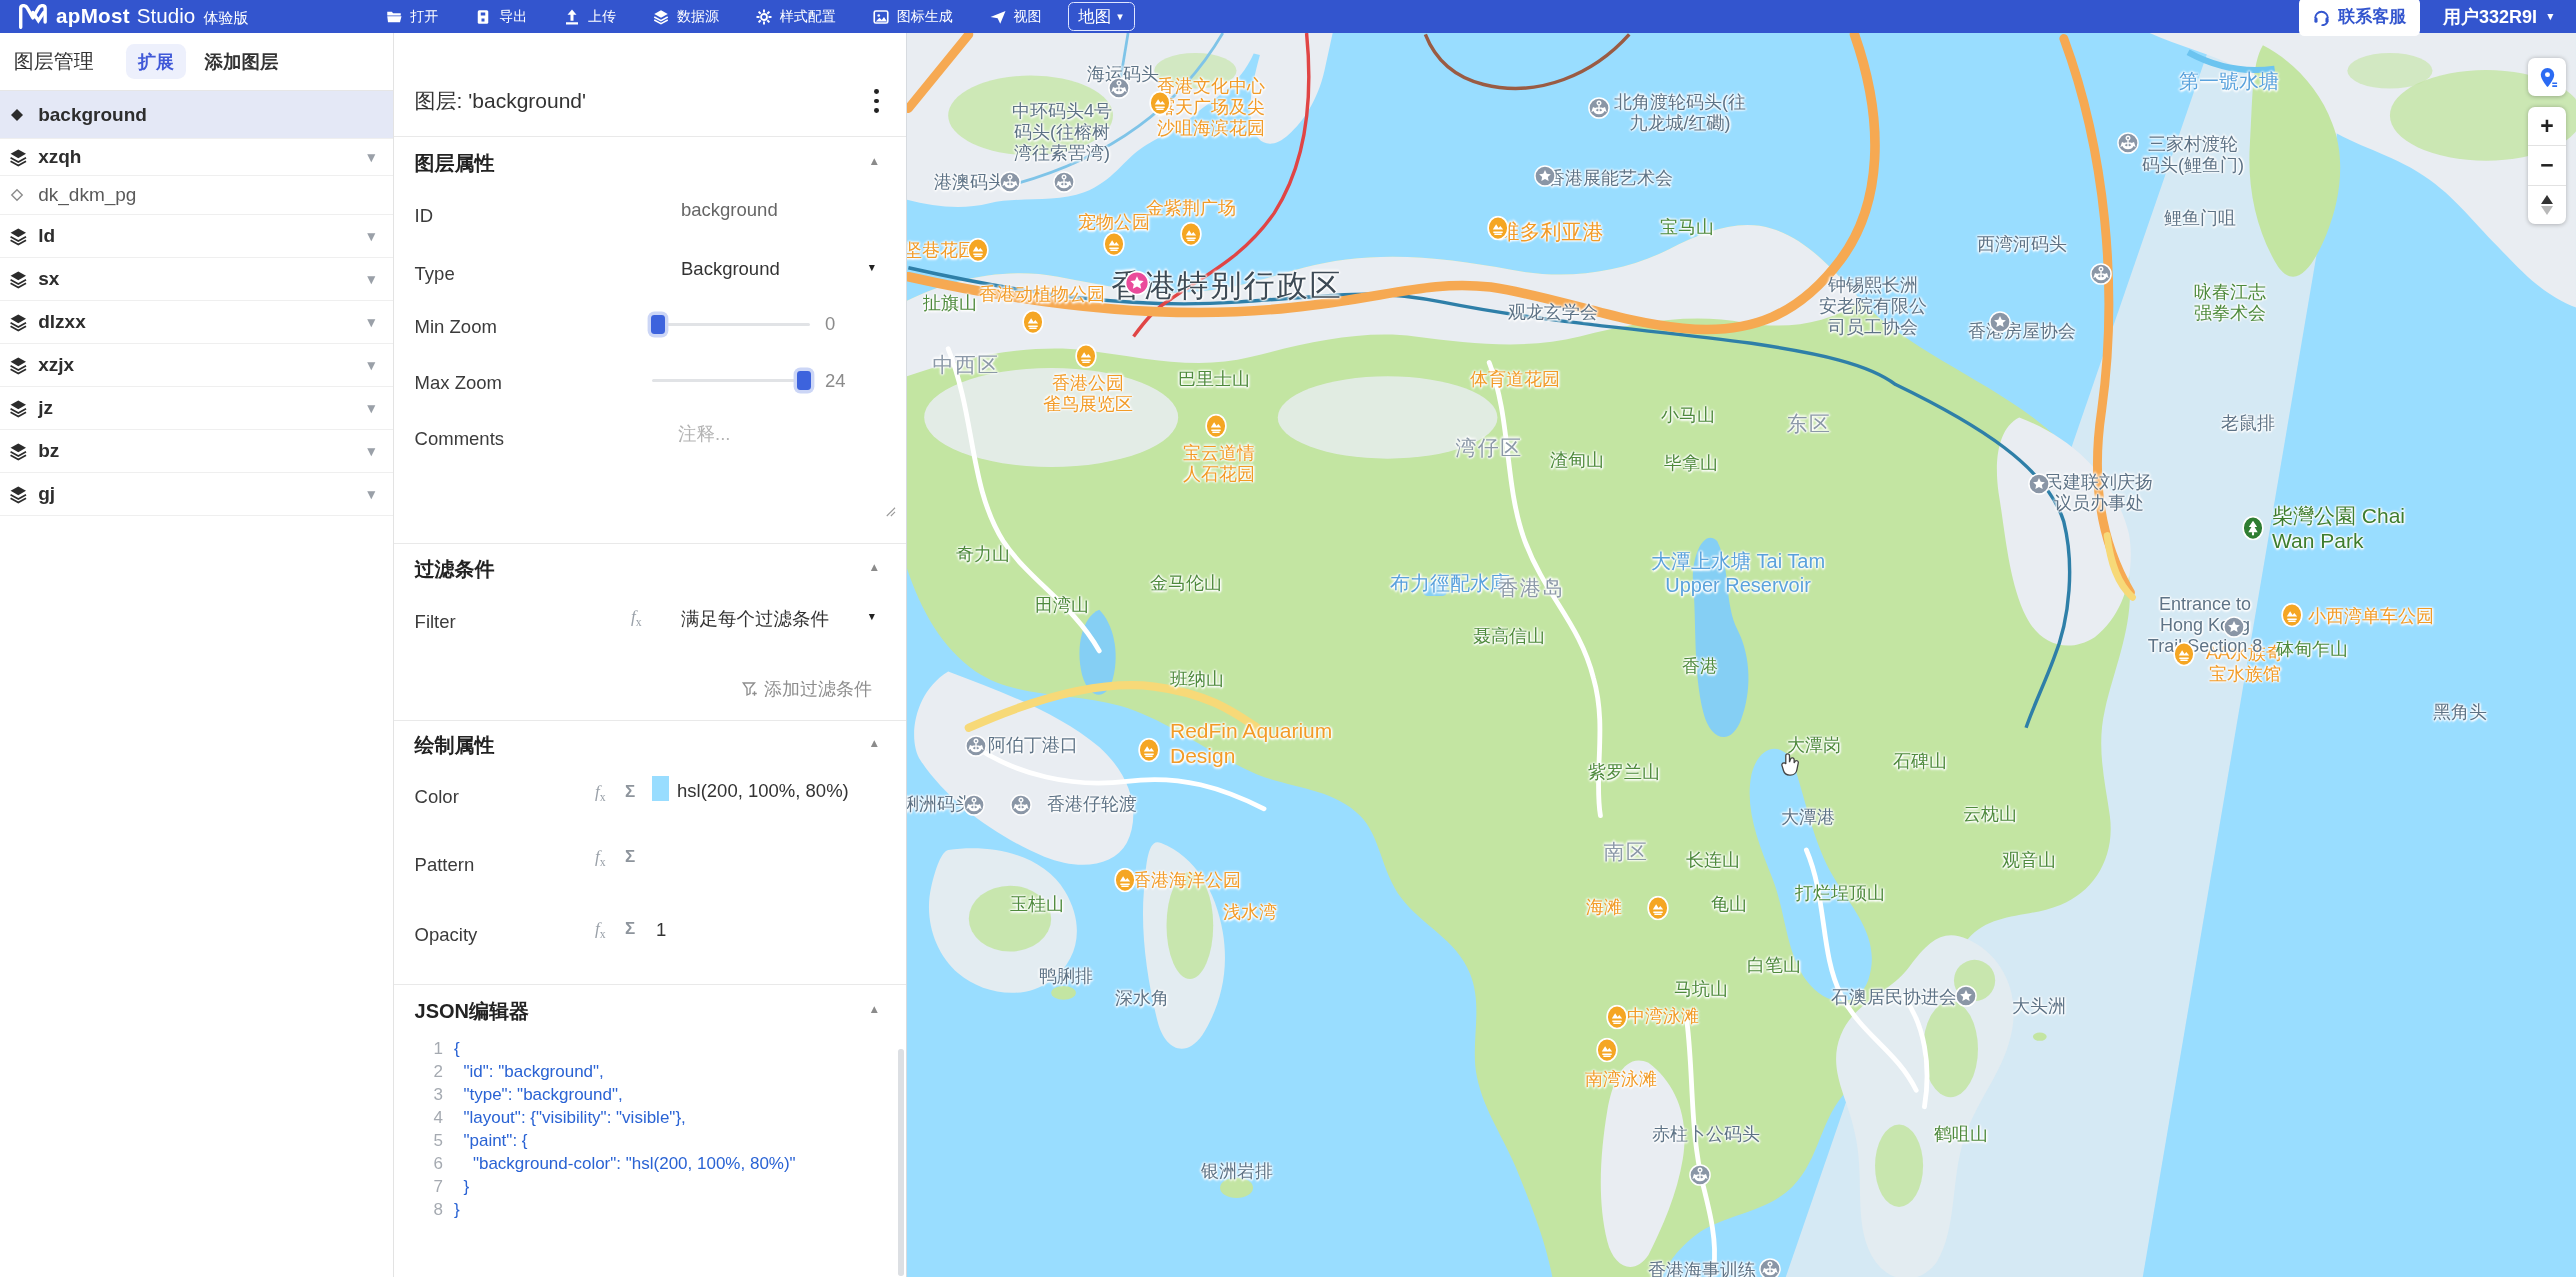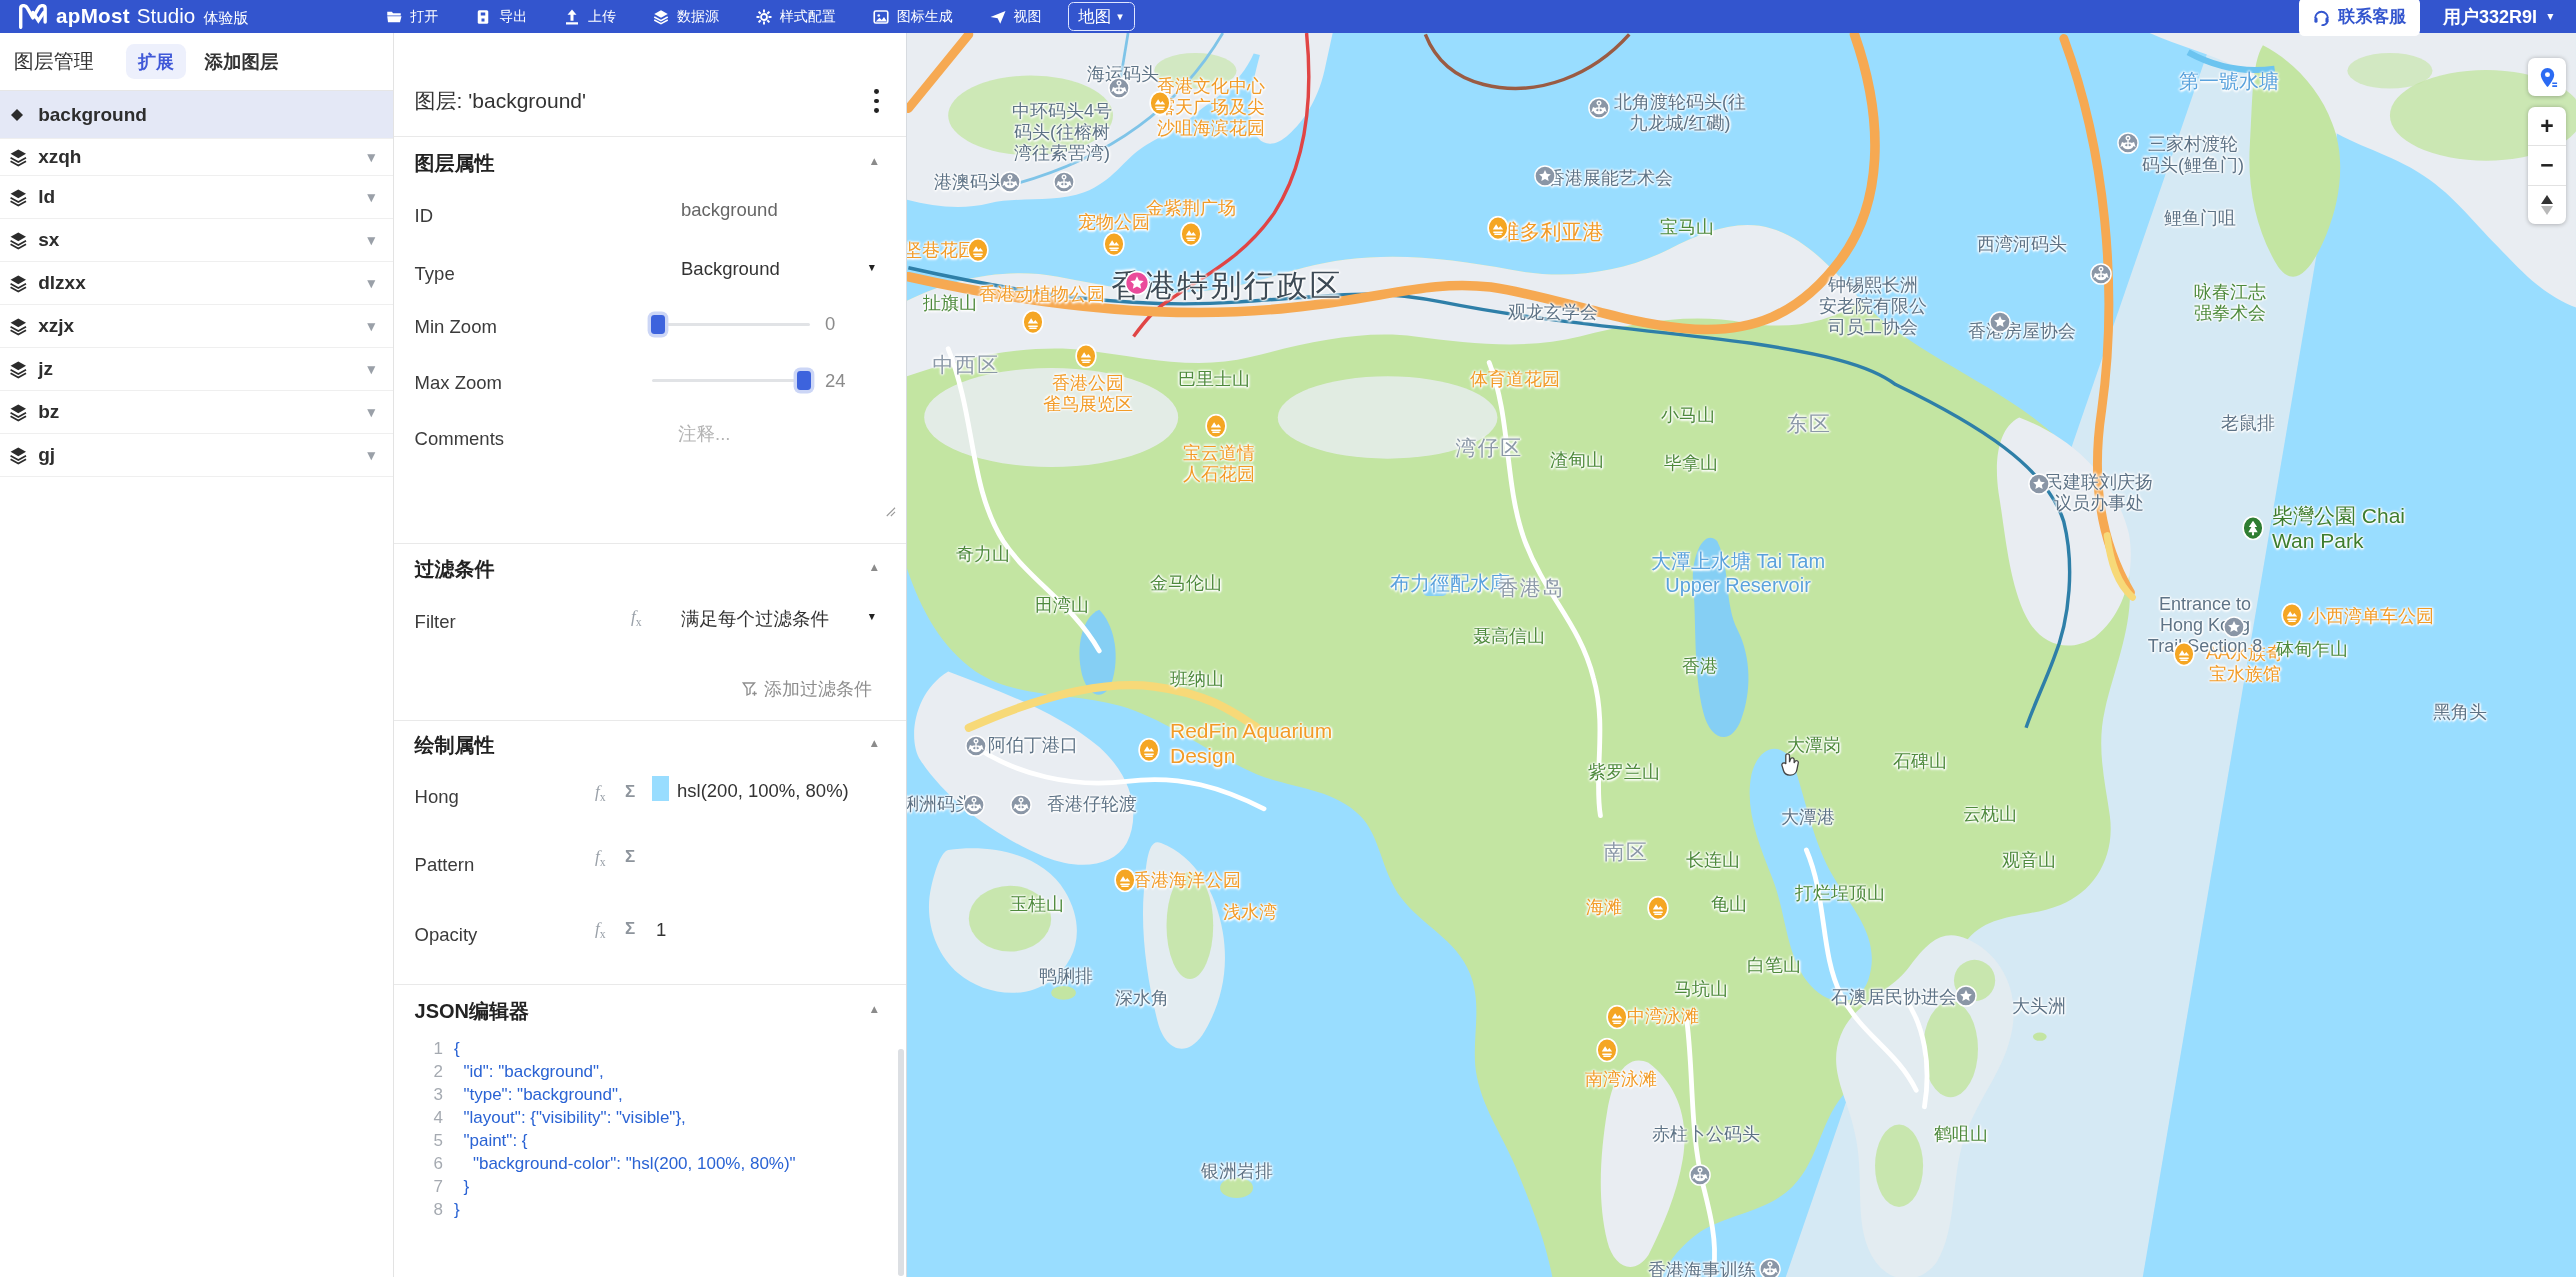--- a/index.html
+++ b/index.html
@@ -209,20 +209,28 @@
       <div class="layer-row" style="height: 37px; align-items: center;">
         <span class="licon">
           <svg width="20.6" height="20.6" viewBox="0 0 24 24">
             <path d="M12 3 L21 8 12 13 3 8 Z" fill="#2c2c2c"></path>
             <path d="M3 12.5 l9 5 9-5 M3 16.5 l9 5 9-5" stroke="#2c2c2c" stroke-width="2" fill="none"></path>
           </svg>
         </span>
         <span class="lname">xzqh</span>
         <span class="rcaret">▼</span>
       </div>
+      <div class="layer-row dim" style="height: 39px;">
+        <span class="licon">
+          <svg width="18" height="18" viewBox="0 0 24 24">
+            <path d="M12 5 L19 12 12 19 5 12 Z" fill="none" stroke="#8a8a8a" stroke-width="1.8"></path>
+          </svg>
+        </span>
+        <span class="lname">dk_dkm_pg</span>
+      </div>
       <div class="layer-row" style="height: 43px;">
         <span class="licon">
           <svg width="20.6" height="20.6" viewBox="0 0 24 24">
             <path d="M12 3 L21 8 12 13 3 8 Z" fill="#2c2c2c"></path>
             <path d="M3 12.5 l9 5 9-5 M3 16.5 l9 5 9-5" stroke="#2c2c2c" stroke-width="2" fill="none"></path>
           </svg>
         </span>
         <span class="lname">ld</span>
         <span class="rcaret">▼</span>
       </div>
@@ -342,21 +350,21 @@
       <path d="M3 4 h15 l-6 7 v7 l-4 2 v-9 z" fill="none" stroke="#8e8e8e" stroke-width="1.8"></path>
       <path d="M18 15 v6 M15 18 h6" stroke="#8e8e8e" stroke-width="1.8"></path>
     </svg>
     <span>添加过滤条件</span>
   </div>
 
   <div class="pdiv" style="top:687px"></div>
   <div class="sect" style="top:699px">绘制属性</div>
   <div class="coll" style="top:703px">▲</div>
 
-  <div class="flabel" style="top:753px">Hong</div>
+  <div class="flabel" style="top:753px">Color</div>
   <div class="fx" style="left:201px; top:749px">f<sub>x</sub></div>
   <div class="sigma" style="left:231px; top:749px">Σ</div>
   <div class="swatch" style="top: 743px; background: rgb(153, 221, 255);" id="colorSwatch"></div>
   <div class="fvalue dark" style="left:283px; top:747px">hsl(200, 100%, 80%)</div>
 
   <div class="flabel" style="top:821px">Pattern</div>
   <div class="fx" style="left:201px; top:814px">f<sub>x</sub></div>
   <div class="sigma" style="left:231px; top:814px">Σ</div>
 
   <div class="flabel" style="top:891px">Opacity</div>

